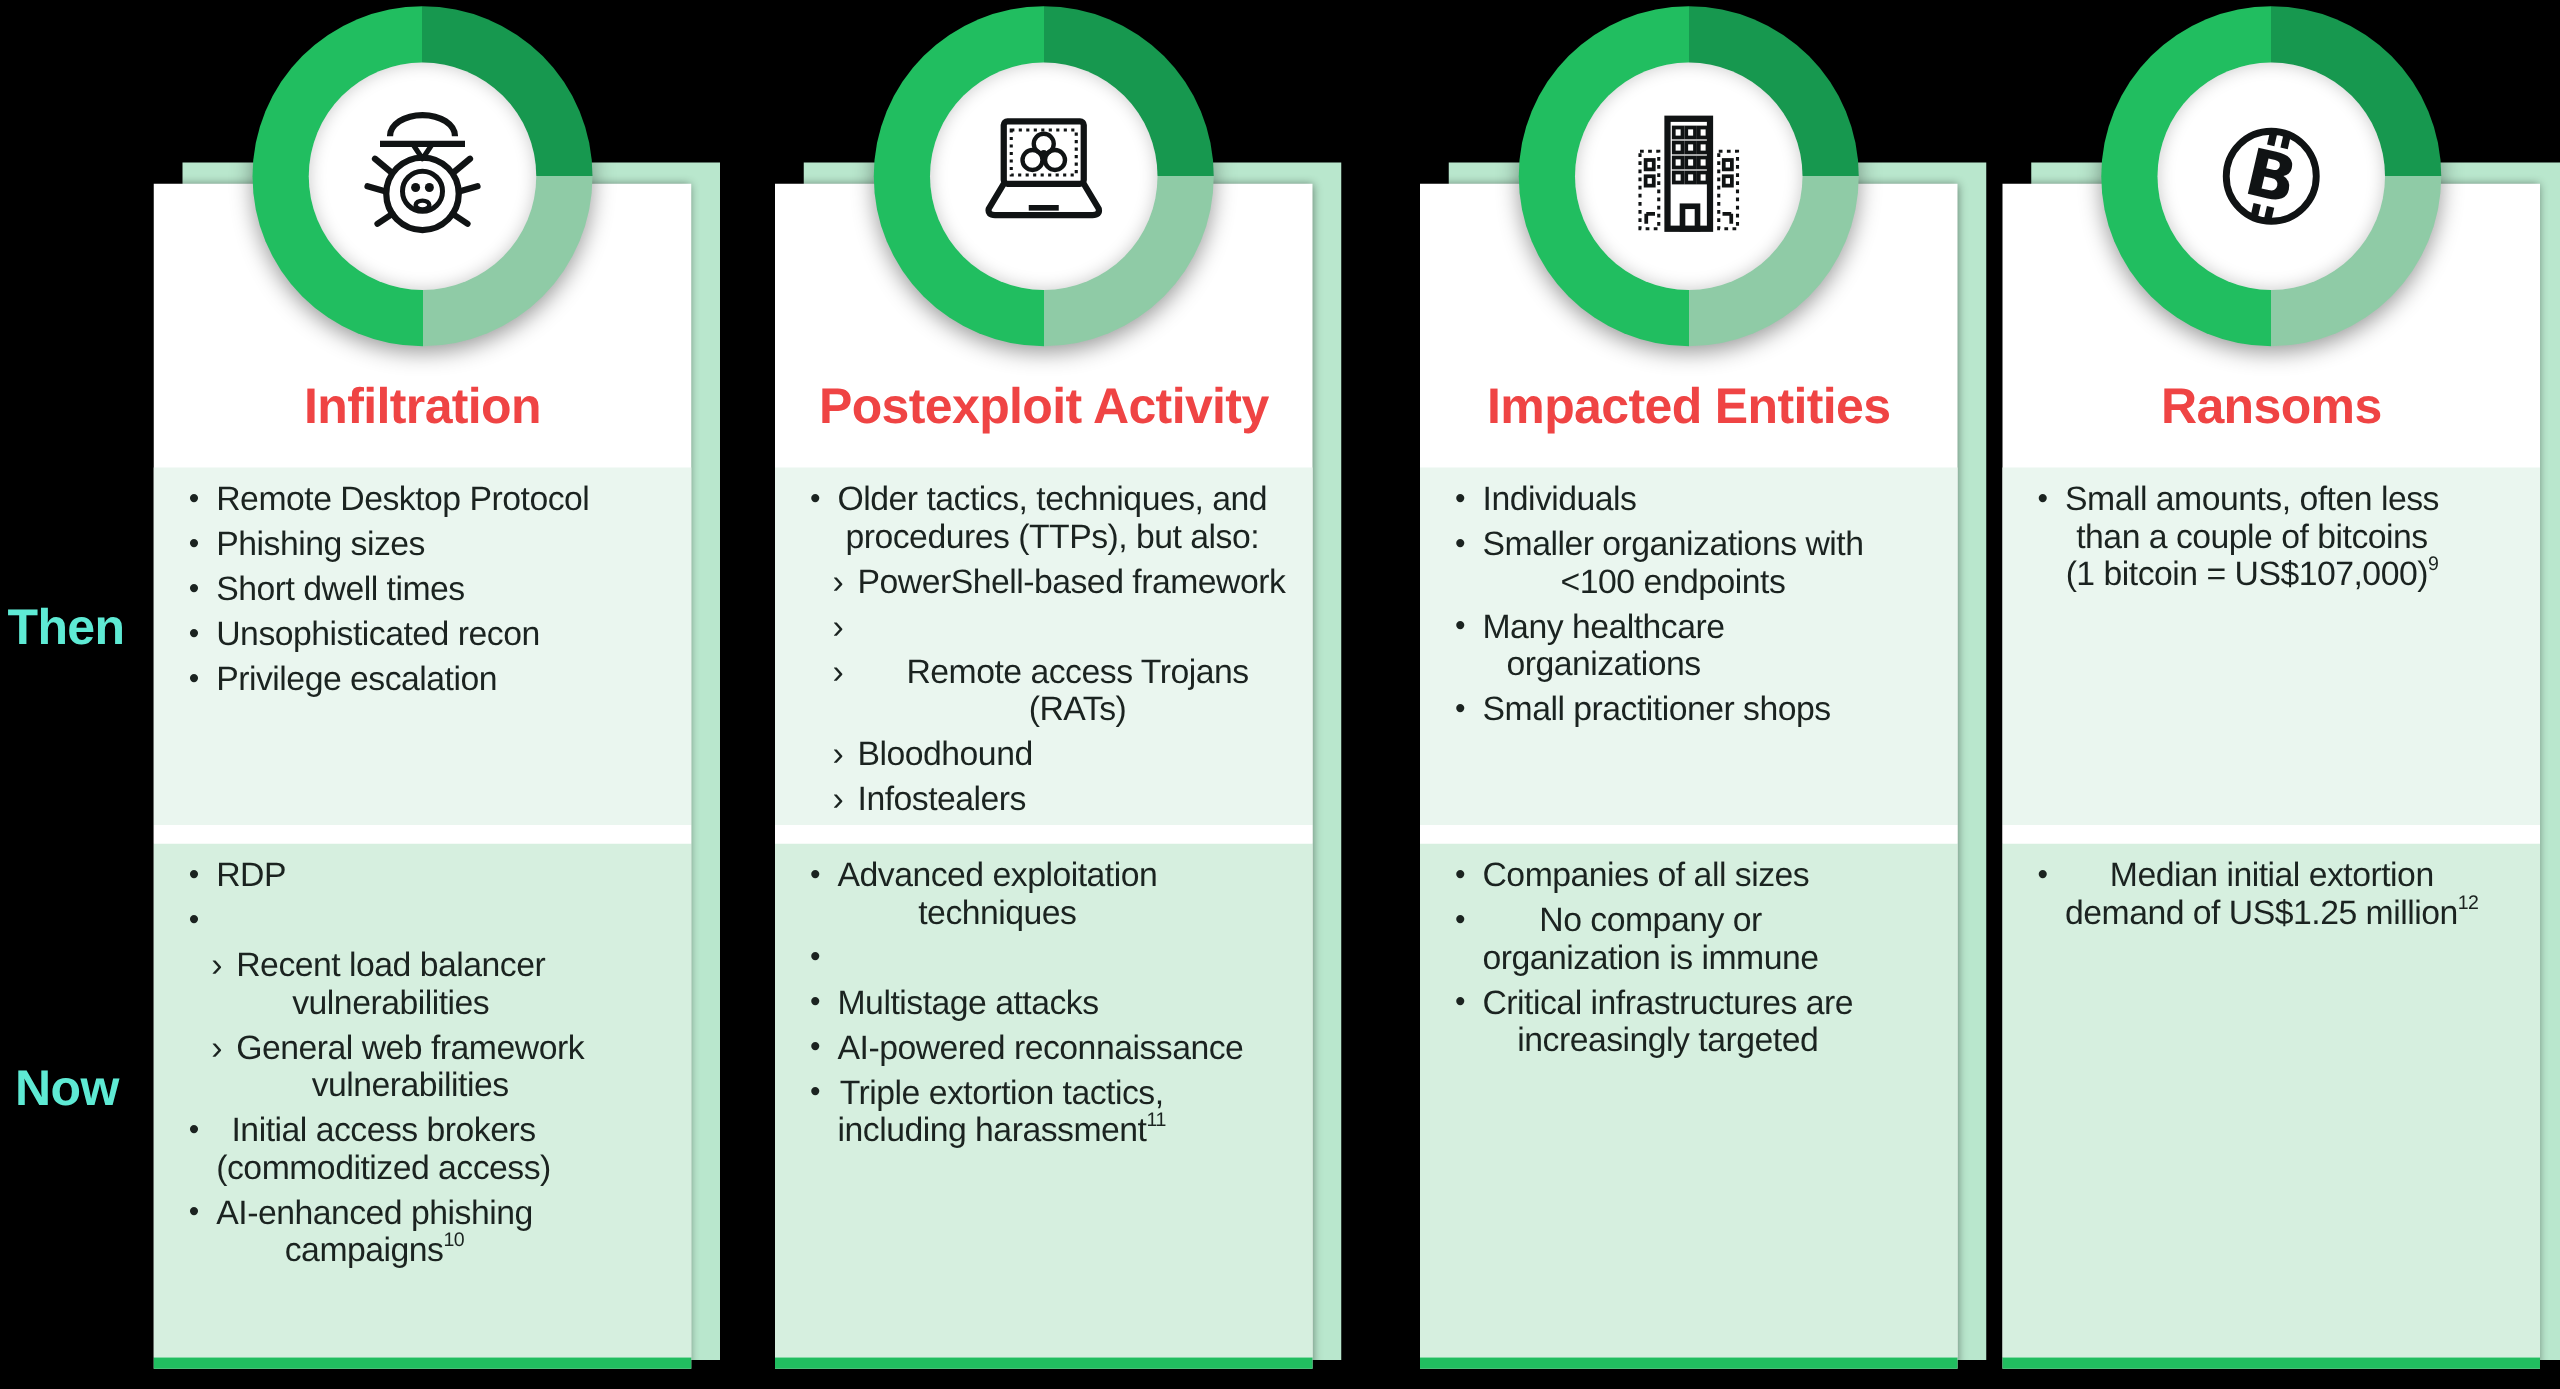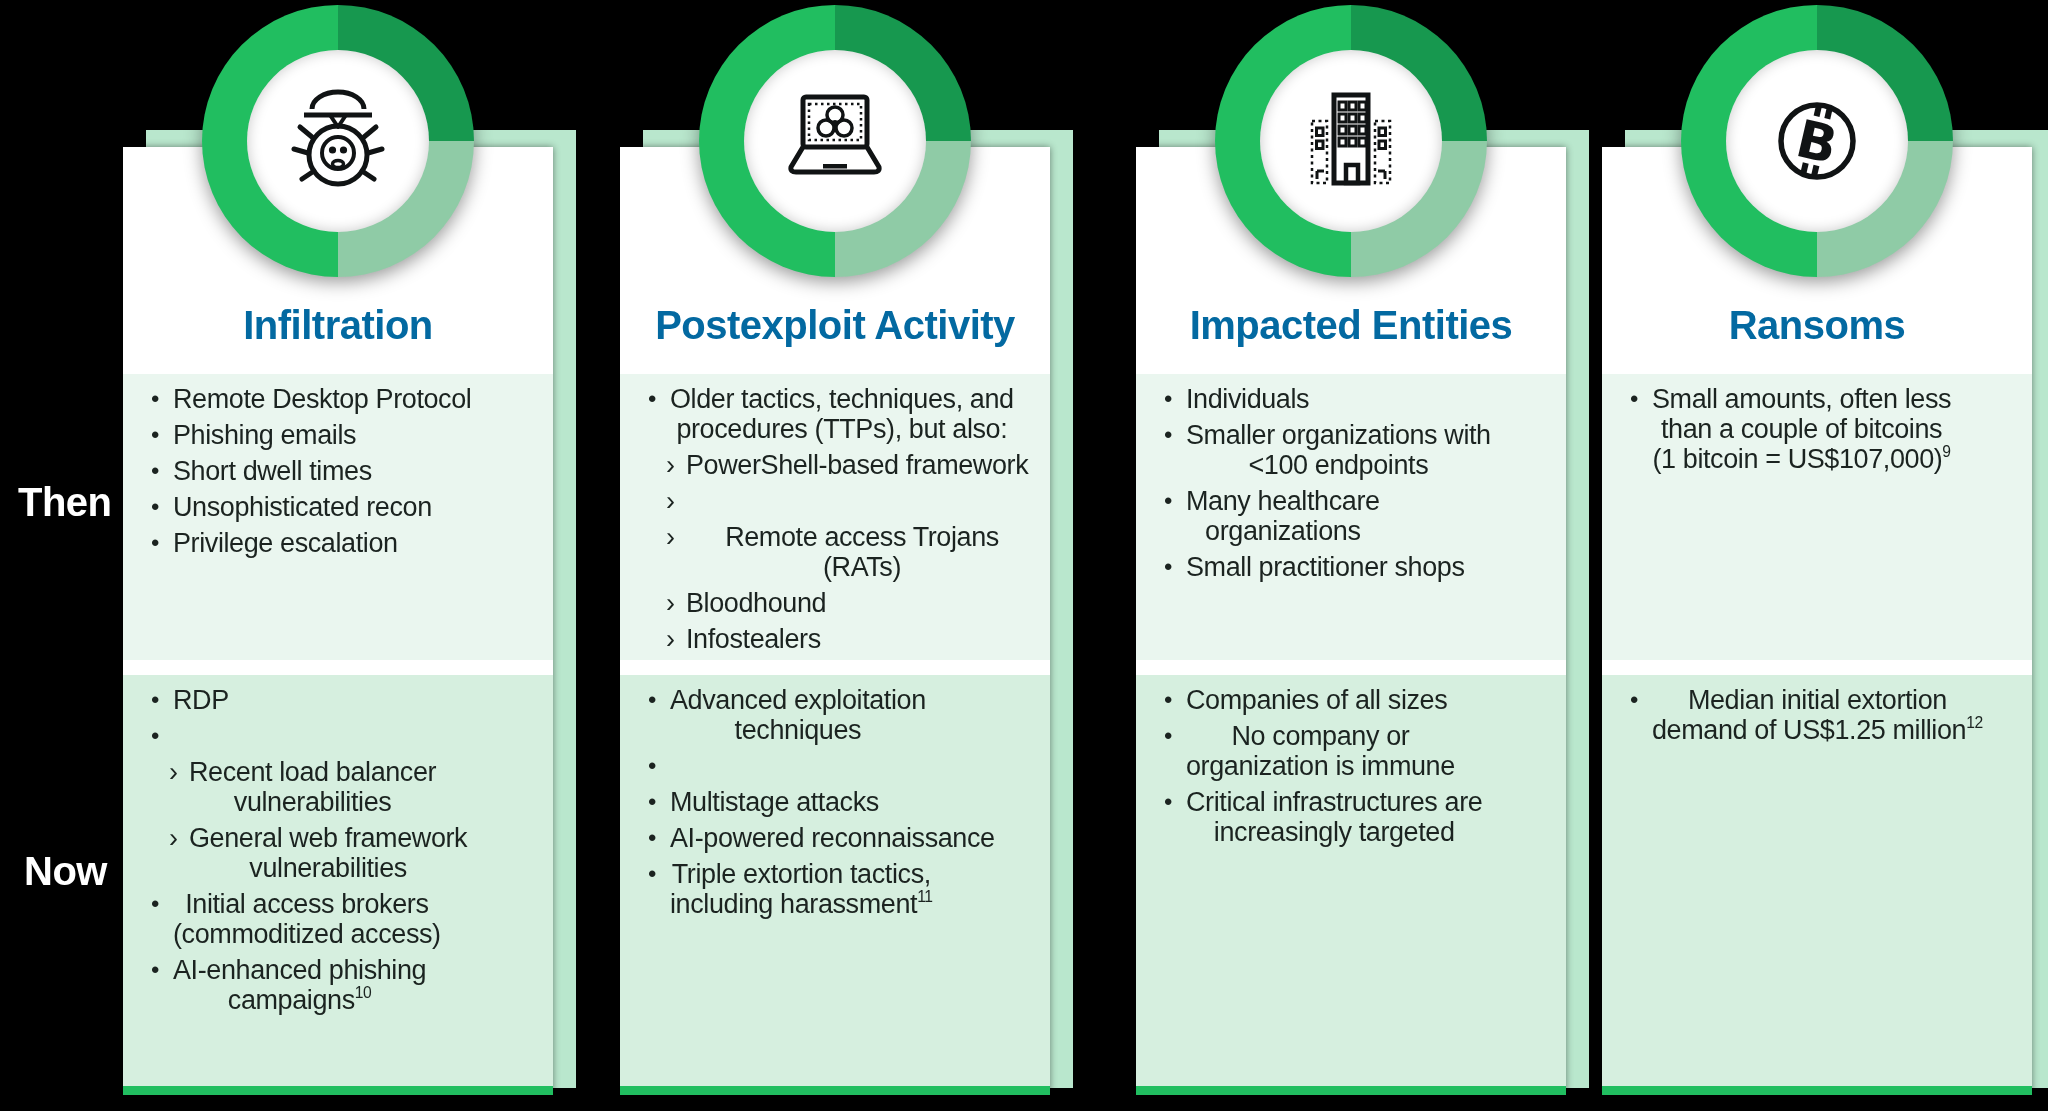--- a/index.html
+++ b/index.html
@@ -1,32 +1,32 @@
 <!DOCTYPE html>
 <html><head>
 <meta charset="utf-8">
 <style>
   html,body{margin:0;padding:0;background:#000;}
   #canvas{position:relative;width:2048px;height:1111px;background:#000;overflow:hidden;
           font-family:"Liberation Sans","DejaVu Sans",sans-serif;}
 
-  .row-label{position:absolute;color:#ffffff;font-weight:800;font-size:40px;letter-spacing:-0.5px;margin-left:12px;}
+  .row-label{position:absolute;color:#5eead4;font-weight:800;font-size:40px;letter-spacing:-0.5px;}
   #then-label{left:6px;top:480px;}
   #now-label{left:12px;top:849px;}
 
   .col{position:absolute;top:130px;width:453px;height:965px;}
   .col0{left:123px}.col1{left:620px}.col2{left:1136px}.col3{left:1602px}
 
   .backcard{position:absolute;left:23px;top:0;width:430px;height:958px;background:#B9E7CD;}
   .card{position:absolute;left:0;top:17px;width:430px;height:948px;background:#FFFFFF;
         box-shadow:0 0 7px rgba(0,0,0,.45);display:flex;flex-direction:column;}
 
   .titlebox{height:227px;display:flex;align-items:flex-end;justify-content:center;
             padding-bottom:26px;box-sizing:border-box;}
-  .title{font-size:40px;font-weight:800;color:#0369a1;letter-spacing:-0.5px;}
+  .title{font-size:40px;font-weight:800;color:#ef4444;letter-spacing:-0.5px;}
 
   .panel{box-sizing:border-box;padding:10px 12px 0 28px;overflow:hidden;
          font-size:27px;line-height:30px;letter-spacing:-0.4px;color:#1B2320;}
   .then{height:286px;background:#EAF6EF;}
   .gap{height:15px;background:#FFFFFF;}
   .now{flex:1;background:#D6EFDF;}
   .bar{height:9px;background:#21BE60;}
 
   .item{display:flex;margin-bottom:6px;}
   .item .marker{flex:0 0 22px;}
@@ -58,21 +58,21 @@
       <div class="titlebox">
         <span class="title">Infiltration</span>
       </div>
       <div class="panel then list-then">
           <div class="item lvl1">
             <span class="marker">•</span>
             <span class="txt">Remote Desktop Protocol</span>
           </div>
           <div class="item lvl1">
             <span class="marker">•</span>
-            <span class="txt">Phishing emails</span>
+            <span class="txt">Phishing sizes</span>
           </div>
           <div class="item lvl1">
             <span class="marker">•</span>
             <span class="txt">Short dwell times</span>
           </div>
           <div class="item lvl1">
             <span class="marker">•</span>
             <span class="txt">Unsophisticated recon</span>
           </div>
           <div class="item lvl1">

